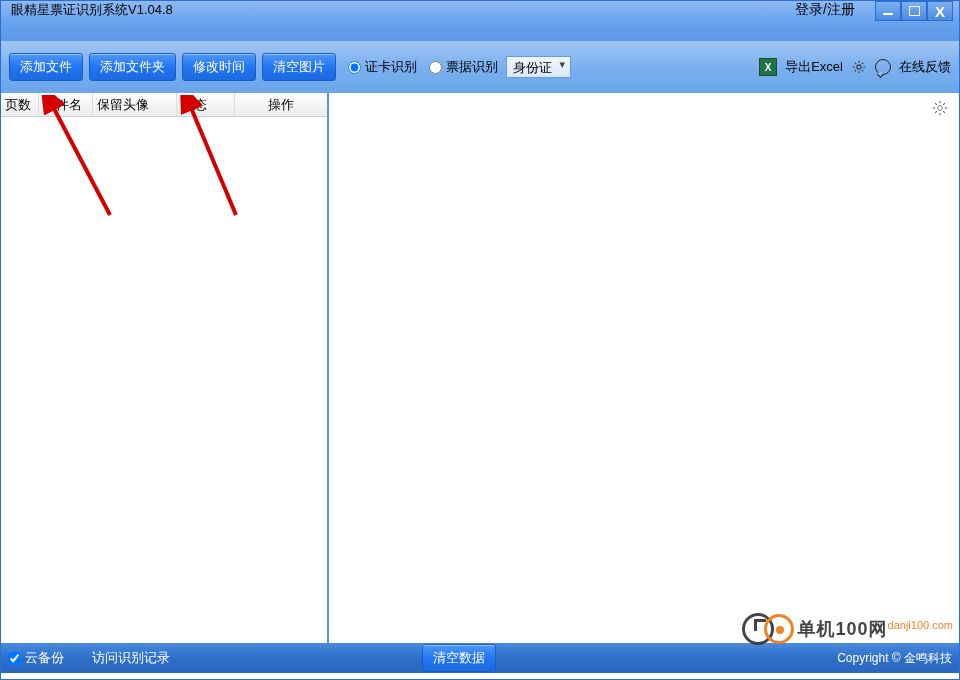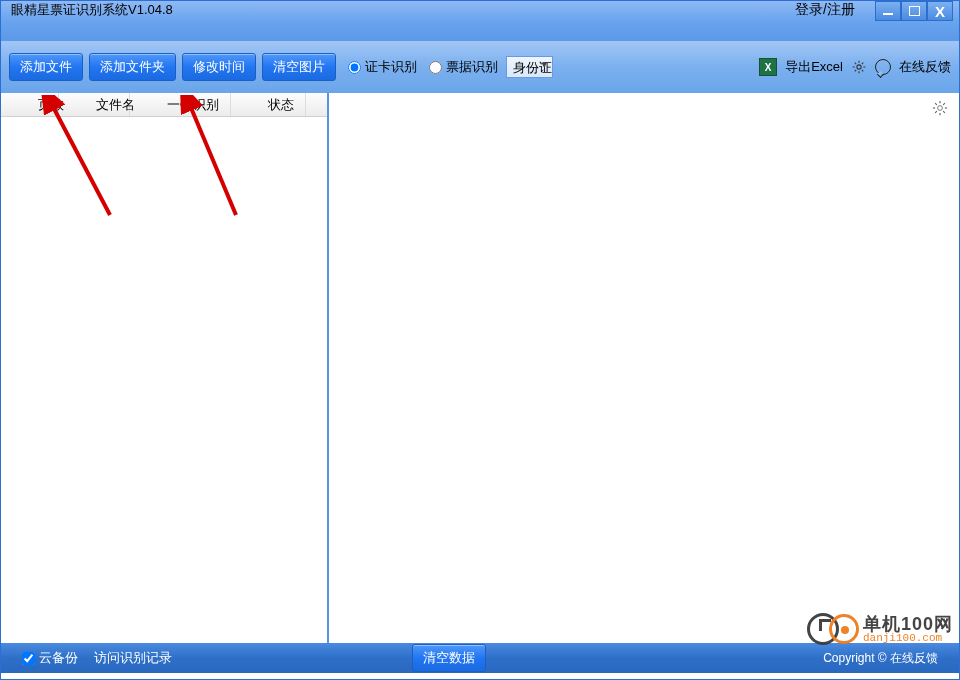--- a/index.html
+++ b/index.html
@@ -13,67 +13,67 @@
 .titlebar .winbtns { display: flex; gap: 0; }
 .titlebar .winbtn { width: 26px; height: 20px; background: linear-gradient(to bottom, #7cb0f1, #4b8ae0); border: 1px solid #2b6fcb; display: flex; align-items: center; justify-content: center; cursor: pointer; font-size: 13px; color: #fff; font-family: Arial; }
 .titlebar .winbtn.min::before { content: ""; display: block; width: 10px; height: 2px; background: #fff; margin-top: 6px; }
 .titlebar .winbtn.max::before { content: ""; display: block; width: 9px; height: 8px; border: 1.5px solid #fff; }
 .titlebar .winbtn.close { font-size: 15px; font-weight: bold; }
 
 .toolbar { height: 52px; background: linear-gradient(to bottom, #a2c6f5, #7bb0ef 50%, #6aa5ea); display: flex; align-items: center; padding: 0 8px; gap: 6px; }
 .btn-blue { background: linear-gradient(to bottom, #4f98f9, #2276f2 50%, #1a6ae0); color: #fff; border: 1px solid #1b5fc4; border-radius: 3px; padding: 4px 10px; font-size: 13px; cursor: pointer; box-shadow: inset 0 1px rgba(255,255,255,0.4); white-space: nowrap; }
 .radio-wrap { display: inline-flex; align-items: center; gap: 4px; margin-left: 6px; cursor: pointer; color: #000; justify-content: flex-end; }
 .radio-wrap input { cursor: pointer; }
-.select-doc { height: 22px; font-size: 13px; border: 1px solid #6b9adb; background: linear-gradient(to bottom,#f0f6ff,#d9e8fb); padding: 0 0 0 6px; cursor: pointer; appearance: none; position: relative; }
+.select-doc { height: 22px; font-size: 13px; border: 1px solid #6b9adb; background: linear-gradient(to bottom,#f0f6ff,#d9e8fb); padding: 0 18px 0 6px; cursor: pointer; appearance: none; position: relative; }
 .select-wrap { position: relative; display: inline-block; margin-left: 2px; }
 .select-wrap::after { content: "▾"; position: absolute; right: 6px; top: 2px; font-size: 11px; color: #444; pointer-events: none; }
 .toolbar-right { margin-left: auto; display: flex; align-items: center; gap: 8px; }
 .excel-icon { width: 18px; height: 18px; background: #1f7246; border: 1px solid #135233; display: inline-flex; align-items: center; justify-content: center; color: #fff; font-size: 10px; font-weight: bold; font-family: Arial; }
 .export-link { color: #000; cursor: pointer; font-size: 13px; }
 .gear-small { width: 16px; height: 16px; display: inline-block; cursor: pointer; }
 .gear-small svg { width: 16px; height: 16px; }
 .chat-icon { width: 16px; height: 16px; border: 1.5px solid #222; border-radius: 50%; position: relative; display: inline-block; }
 .chat-icon::after { content: ""; position: absolute; bottom: -3px; left: 2px; width: 4px; height: 4px; border-left: 1.5px solid #222; border-bottom: 1.5px solid #222; transform: rotate(-45deg); background: linear-gradient(to bottom,#a2c6f5,#7bb0ef); }
 .feedback-link { color: #000; cursor: pointer; font-size: 13px; }
 
 .content { display: flex; height: calc(100% - 28px - 40px - 30px - 30px); }
 .left-panel { width: 328px; border-right: 2px solid #5893dd; display: flex; flex-direction: column; }
 .table-header { height: 24px; background: linear-gradient(to bottom,#fdfdfd,#ececec); border-bottom: 1px solid #d0d0d0; display: flex; align-items: center; font-size: 13px; }
-.table-header .col { padding: 0 20px; border-right: 1px solid #ddd; height: 100%; display: flex; align-items: center; white-space: nowrap; margin-left: 17px; }
+.table-header .col { padding: 0 4px; border-right: 1px solid #ddd; height: 100%; display: flex; align-items: center; white-space: nowrap; }
 .table-header .col:last-child { border-right: none; }
 .table-body { flex: 1; background: #fff; position: relative; }
 
 .right-panel { flex: 1; position: relative; background: #fff; }
 .right-gear { position: absolute; top: 6px; right: 10px; width: 18px; height: 18px; cursor: pointer; }
 .right-gear svg { width: 18px; height: 18px; stroke: #555; fill: none; }
 
 .bottom1 { height: 30px; background: linear-gradient(to bottom,#9ac1f3,#72a9ec 50%, #629fe7); border-top: 1px solid #4585d6; display: flex; align-items: center; }
 .bottom1-left { width: 328px; display: flex; align-items: center; justify-content: center; gap: 40px; }
 .chk-wrap { display: inline-flex; align-items: center; gap: 4px; cursor: pointer; color: #000; }
 .btn-recognize { background: linear-gradient(to bottom,#4f98f9,#2276f2 50%,#1a6ae0); color: #fff; border: 1px solid #1b5fc4; border-radius: 3px; padding: 3px 10px; font-size: 13px; cursor: pointer; box-shadow: inset 0 1px rgba(255,255,255,0.4); }
 
-.bottom2 { height: 30px; background: linear-gradient(to bottom,#4a8ae0,#2e6fc8 50%, #2a68bf); display: flex; align-items: center; padding: 0 21px; color: #fff; }
+.bottom2 { height: 30px; background: linear-gradient(to bottom,#4a8ae0,#2e6fc8 50%, #2a68bf); display: flex; align-items: center; padding: 0 7px; color: #fff; gap: 12px; }
 .bottom2 .chk-wrap { color: #fff; }
 .bottom2 .link { color: #fff; cursor: pointer; margin-left: 16px; }
 .bottom2 .btn-clear { margin-left: 240px; }
 .bottom2 .copyright { margin-left: auto; color: #fff; font-size: 12px; }
 
 .arrow-svg { position: absolute; pointer-events: none; }
 
 .watermark { position: absolute; right: 6px; bottom: 34px; display: flex; align-items: center; gap: 4px; opacity: 0.95; pointer-events: none; }
 .wm-logo { display: flex; align-items: center; }
 .wm-circle { border-radius: 50%; display: inline-block; }
 .wm-c1 { width: 32px; height: 32px; border: 3px solid #3a3a3a; position: relative; margin-right: -10px; background: transparent; }
 .wm-c1::before { content: ""; position: absolute; left: 9px; top: 3px; width: 3px; height: 12px; background: #3a3a3a; }
 .wm-c1::after { content: ""; position: absolute; left: 9px; top: 3px; width: 12px; height: 3px; background: #3a3a3a; }
 .wm-c2 { width: 30px; height: 30px; border: 3px solid #ef7b1c; position: relative; }
 .wm-c2::after { content: ""; position: absolute; left: 9px; top: 9px; width: 8px; height: 8px; background: #ef7b1c; border-radius: 50%; }
-.wm-text { display: flex; flex-direction: column; line-height: 1; }
+.wm-text { display: flex; line-height: 1; }
 .wm-text .cn { font-size: 18px; font-weight: bold; color: #3a3a3a; letter-spacing: 1px; }
-.wm-text .en { font-size: 11px; color: #ef7b1c; font-family: Liberation Mono, monospace; }
+.wm-text .en { font-size: 11px; color: #ef7b1c; font-family: Liberation Sans, sans-serif; }
 </style>
 </head>
 <body>
 
 <div class="window">
 
   <div class="titlebar">
     <span class="title">眼精星票证识别系统V1.04.8</span>
     <span class="spacer"></span>
     <span class="login">登录/注册</span>
@@ -117,21 +117,21 @@
       <span class="chat-icon"></span>
       <span class="feedback-link">在线反馈</span>
     </div>
   </div>
 
   <div class="content">
     <div class="left-panel">
       <div class="table-header">
         <div class="col" style="width:38px">页数</div>
         <div class="col" style="width:54px">文件名</div>
-        <div class="col" style="width:84px">一键识别</div>
+        <div class="col" style="width:84px">保留头像</div>
         <div class="col" style="width:58px">状态</div>
         <div class="col" style="flex:1;justify-content:center">操作</div>
       </div>
       <div class="table-body">
 
         <svg class="arrow-svg" style="left:14px;top:-22px" width="120" height="130">
           <defs>
               <marker id="ah1" markerWidth="10" markerHeight="10" refX="2" refY="3" orient="auto">
                 <path d="M0,0 L0,6 L8,3 z" fill="#d40000"></path>
               </marker>
@@ -160,21 +160,21 @@
   </div>
 
 
   <div class="bottom2">
     <label class="chk-wrap">
       <input type="checkbox" checked="" style="">
       <span>云备份</span>
     </label>
     <span class="link">访问识别记录</span>
     <button class="btn-blue btn-clear">清空数据</button>
-    <span class="copyright">Copyright © 在线反馈</span>
+    <span class="copyright">Copyright © 金鸣科技</span>
   </div>
 
   <div class="watermark">
     <span class="wm-logo">
       <span class="wm-circle wm-c1"></span>
       <span class="wm-circle wm-c2"></span>
     </span>
     <span class="wm-text">
       <span class="cn">单机100网</span>
       <span class="en">danji100.com</span>

